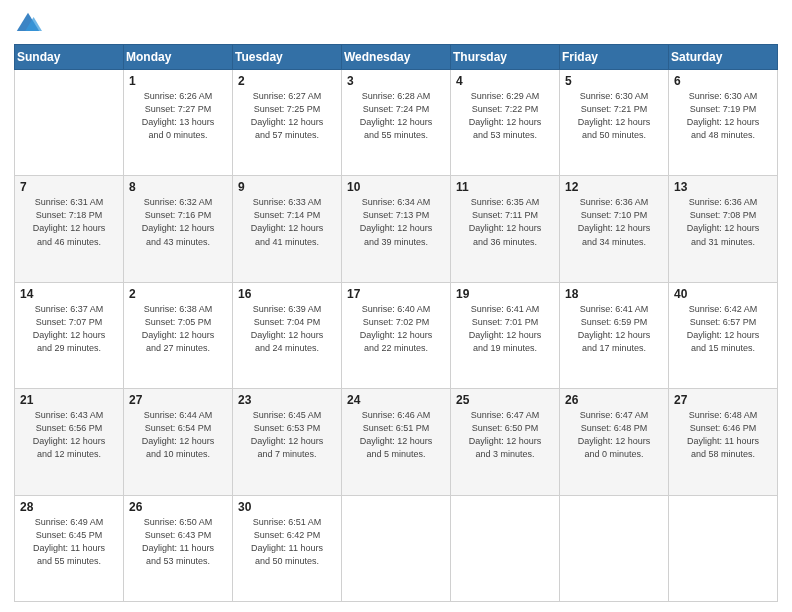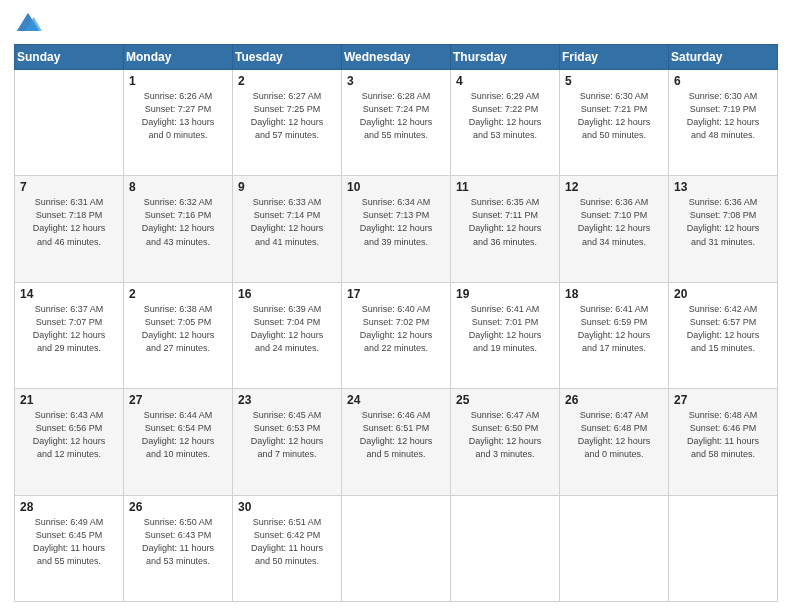--- a/index.html
+++ b/index.html
@@ -216,21 +216,21 @@
           </td>
           <td>
             <span class="day-num">19</span>
             <div class="cell-info">Sunrise: 6:41 AM<br>Sunset: 7:01 PM<br>Daylight: 12 hours<br>and 19 minutes.</div>
           </td>
           <td>
             <span class="day-num">18</span>
             <div class="cell-info">Sunrise: 6:41 AM<br>Sunset: 6:59 PM<br>Daylight: 12 hours<br>and 17 minutes.</div>
           </td>
           <td>
-            <span class="day-num">20</span>
+            <span class="day-num">40</span>
             <div class="cell-info">Sunrise: 6:42 AM<br>Sunset: 6:57 PM<br>Daylight: 12 hours<br>and 15 minutes.</div>
           </td>
         </tr>
         <tr class="row-shaded">
           <td>
             <span class="day-num">21</span>
             <div class="cell-info">Sunrise: 6:43 AM<br>Sunset: 6:56 PM<br>Daylight: 12 hours<br>and 12 minutes.</div>
           </td>
           <td>
             <span class="day-num">27</span>

